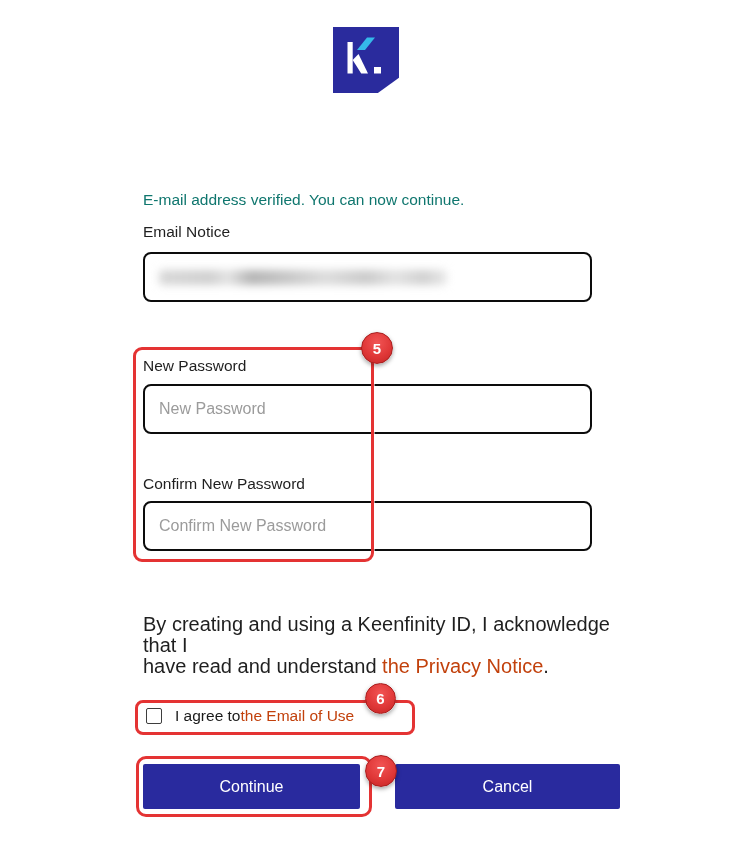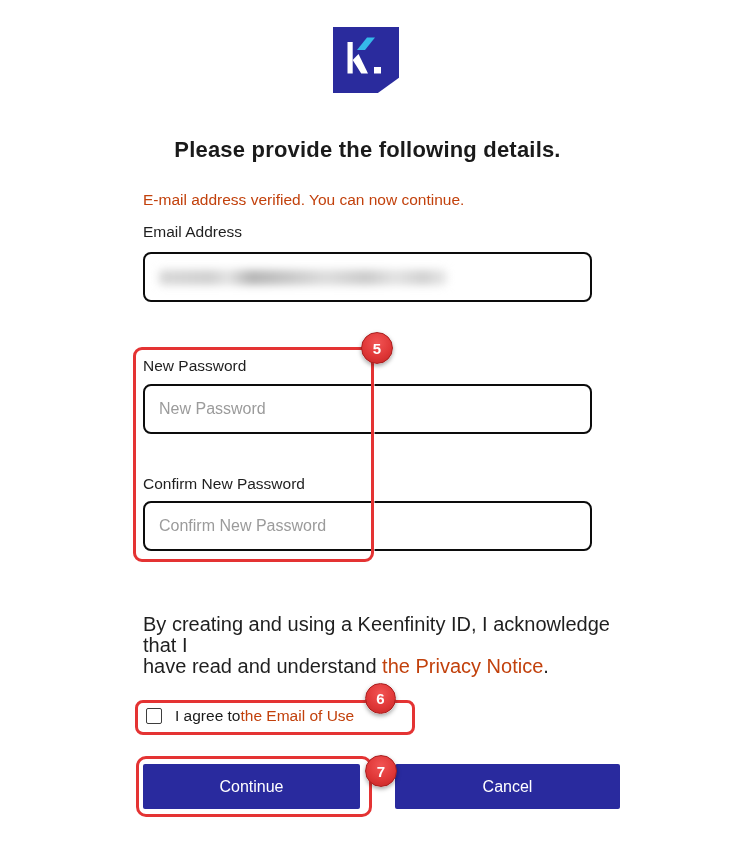--- a/index.html
+++ b/index.html
@@ -9,21 +9,21 @@
 
   
   .logo { position:absolute; left:333px; top:27px; width:66px; height:66px;
           background:#2a2b9d;
           clip-path:polygon(0 0,100% 0,100% 77%,68% 100%,0 100%); }
   .logo svg { position:absolute; inset:0; }
 
   
   .page-title { position:absolute; left:0; top:137px; width:735px; text-align:center;
                 font-size:22px; font-weight:600; color:#1a1a1a; letter-spacing:.2px; }
-  .status-text { position:absolute; left:143px; top:191px; font-size:15.5px; color:#c2410c; }
+  .status-text { position:absolute; left:143px; top:191px; font-size:15.5px; color:#0f766e; }
   .field-label { position:absolute; left:143px; font-size:15.5px; color:#1f1f1f; }
   .lbl-email   { top:223px; }
   .lbl-newpass { top:357px; }
   .lbl-confirm { top:475px; }
 
   
   .text-input { position:absolute; left:143px; width:449px; height:50px;
                 border:2px solid #0c0c0c; border-radius:8px; background:#fff;
                 font-family:"Liberation Sans",sans-serif; font-size:16px; color:#333;
                 padding:0 14px; outline:none; }
@@ -82,24 +82,23 @@
 
   <div class="logo">
     <svg viewBox="0 0 66 66" xmlns="http://www.w3.org/2000/svg">
       <rect x="14.5" y="15" width="5.2" height="31.5" fill="#ffffff"></rect>
       <polygon points="24,23 34,10.5 42,10.5 32,23" fill="#35b9e9"></polygon>
       <polygon points="19.7,33 25.5,27 35,46.5 28.2,46.5" fill="#ffffff"></polygon>
       <rect x="41" y="40" width="7" height="6.5" fill="#ffffff"></rect>
     </svg>
   </div>
 
-  <div class="page-title">Please provide the following details.</div>
   <div class="status-text">E-mail address verified. You can now continue.</div>
 
-  <div class="field-label lbl-email">Email Address</div>
+  <div class="field-label lbl-email">Email Notice</div>
   <div class="text-input input-email email-box">
     <div class="blur-blob"></div>
   </div>
 
   <div class="field-label lbl-newpass">New Password</div>
   <input class="text-input input-newpass" type="text" placeholder="New Password" style="">
 
   <div class="field-label lbl-confirm">Confirm New Password</div>
   <input class="text-input input-confirm" type="text" placeholder="Confirm New Password" style="">
 

